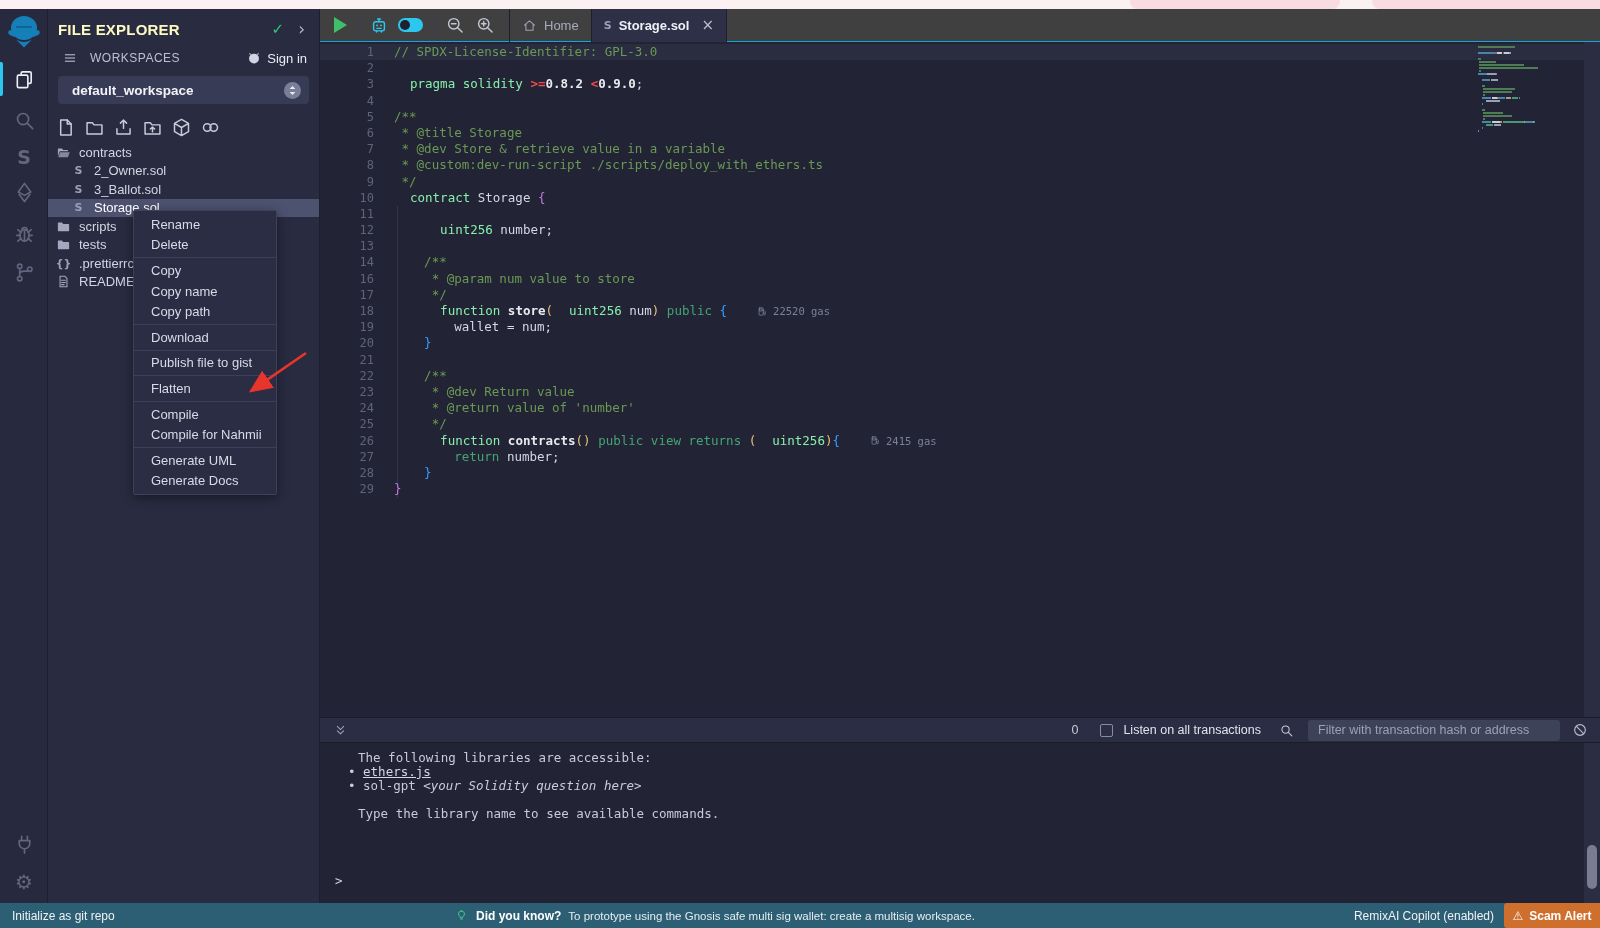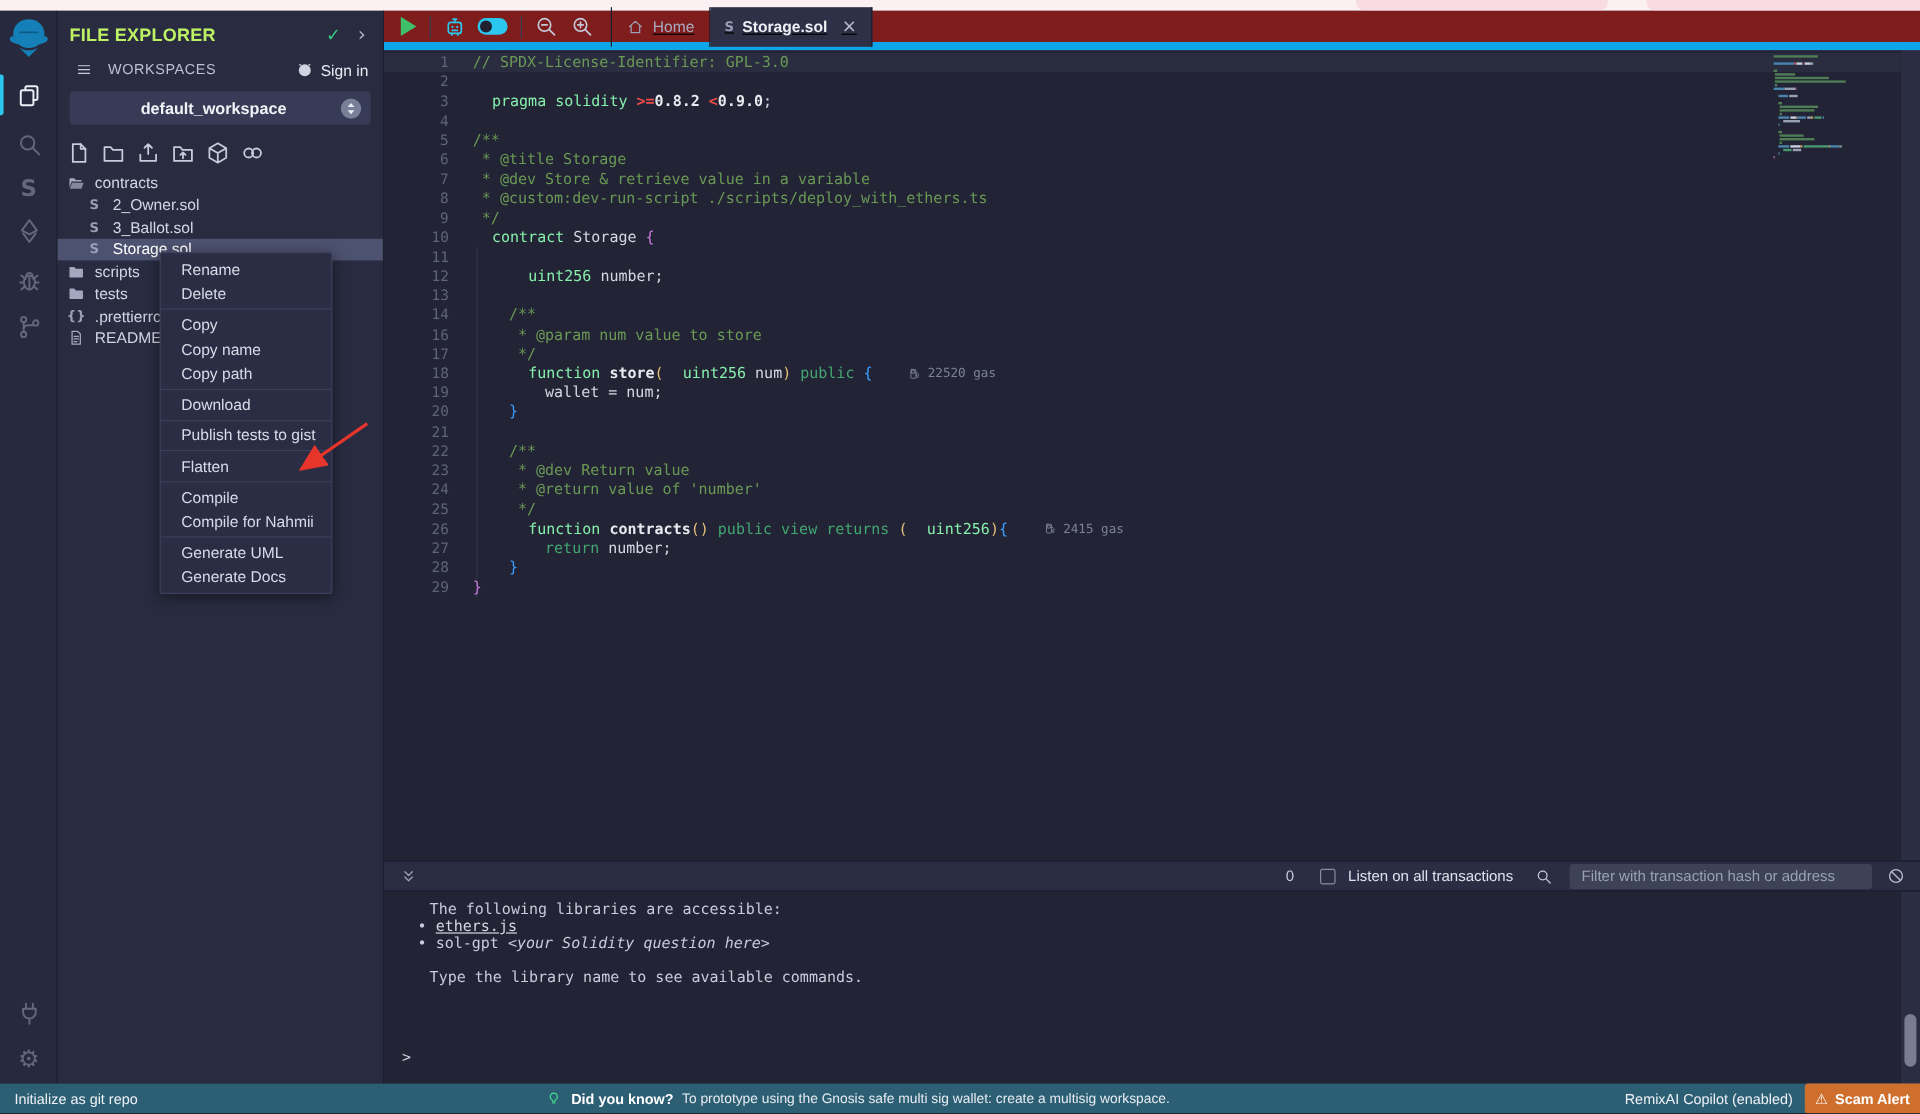--- a/index.html
+++ b/index.html
@@ -18,30 +18,30 @@
   .rail-btn .icon { width: 23px; height: 23px; }
   #logo { position: absolute; left: 6px; top: 5px; width: 36px; height: 34px; }
 
   .icon { display: inline-flex; align-items: center; justify-content: center; }
   .icon svg { width: 100%; height: 100%; }
   .cicon { font-family: "DejaVu Sans", sans-serif; font-style: normal; line-height: 1; }
 
   
   #panel { position: absolute; left: 48px; top: 9px; width: 272px; height: 894px; background: #292c41; border-right: 1px solid #1d1f2e; }
   .fe-header { display: flex; align-items: center; padding: 12px 14px 0 10px; }
-  .fe-title { font-size: 15px; font-weight: 700; color: #bef264; letter-spacing: .2px; }
+  .fe-title { font-size: 15px; font-weight: 700; color: #fef9c3; letter-spacing: .2px; }
   .fe-header .spacer, .ws-row .spacer { flex: 1; }
   .fe-check { color: #34c97f; font-size: 15px; margin-right: 14px; }
   .fe-chev { color: #aeb2c4; font-size: 17px; }
   .ws-row { display: flex; align-items: center; margin-top: 10px; padding: 0 12px 0 14px; height: 20px; }
   .burger-icon { width: 16px; height: 14px; color: #c6cad9; margin-right: 12px; }
   .ws-label { font-size: 12px; color: #bcc0d2; letter-spacing: .5px; }
   .gh-icon { width: 14px; height: 14px; color: #d0d4e2; margin-right: 6px; }
   .signin-label { font-size: 13px; color: #e9ebf4; }
-  .ws-select { margin: 8px 10px 0 10px; height: 28px; background: #373b55; border-radius: 4px; display: flex; align-items: center; padding: 0 8px 0 14px; text-align: center; }
+  .ws-select { margin: 8px 10px 0 10px; height: 28px; background: #373b55; border-radius: 4px; display: flex; align-items: center; padding: 0 8px 0 14px; }
   .ws-select-label { font-size: 13.5px; font-weight: 700; color: #f2f3f8; flex: 1; }
   .ws-updown { width: 17px; height: 17px; border-radius: 50%; background: #7a7f98; color: #eceef5; }
   .ws-updown svg { width: 100%; height: 100%; }
   .fe-toolbar { display: flex; gap: 8px; margin: 13px 0 0 7px; }
   .fe-tool { width: 21px; height: 21px; color: #c6cad9; }
   #tree { margin-top: 5px; }
   .tree-row { display: flex; align-items: center; height: 18.5px; font-size: 13px; color: #d2d5e3; }
   .tree-row .ticon { width: 15px; height: 15px; color: #a3a8c0; margin-right: 8px; flex: none; }
   .tree-row .ticon.schar { font-size: 11px; font-weight: 700; color: #9ba0b8; font-family: "DejaVu Sans", sans-serif; }
   .tree-row.selected { background: #4d5270; color: #ffffff; }
@@ -49,21 +49,21 @@
 
   
   #ctx-menu { position: absolute; left: 133px; top: 210px; width: 144px; background: #2a2d44; border: 1px solid #3e415a; border-radius: 2px; box-shadow: 0 3px 12px rgba(0,0,0,.45); z-index: 50; padding: 3px 0; }
   .menu-item { height: 20.6px; display: flex; align-items: center; padding-left: 17px; font-size: 13px; color: #d8dbe8; white-space: nowrap; }
   .menu-sep { height: 1px; background: #3c3f58; margin: 2px 0; }
 
   
   #arrow { position: absolute; left: 0; top: 0; width: 1600px; height: 928px; z-index: 60; pointer-events: none; }
 
   
-  #tabbar { position: absolute; left: 320px; top: 9px; width: 1280px; height: 33px; background: #7f1d1d; border-bottom: 7px solid #0ea5e9; display: flex; align-items: center; text-decoration: underline; }
+  #tabbar { position: absolute; left: 320px; top: 9px; width: 1280px; height: 33px; background: #404040; border-bottom: 1px solid #0ea5e9; display: flex; align-items: center; }
   .play-btn { width: 0; height: 0; border-left: 13px solid #3ec06a; border-top: 8px solid transparent; border-bottom: 8px solid transparent; margin-left: 14px; }
   .tb-sep { width: 1px; height: 19px; background: #3a3d54; margin-left: 11px; }
   .tb-icon { width: 20px; height: 20px; margin-left: 10px; }
   .cyan { color: #2bc7ee; }
   .gray-ic { color: #c3c7d8; }
   .toggle { position: relative; width: 25px; height: 14px; border-radius: 7px; background: #2bc7ee; margin-left: 9px; }
   .toggle .knob { position: absolute; left: 2px; top: 2px; width: 10px; height: 10px; border-radius: 50%; background: #20222f; }
   .tab { height: 33px; display: flex; align-items: center; padding: 0 12px; gap: 7px; border-right: 1px solid #1d1f2e; }
   .tab.home { margin-left: 14px; border-left: 1px solid #1d1f2e; color: #a6abbf; }
   .tab.home .ticon { width: 15px; height: 15px; color: #9ca1b7; }
@@ -323,21 +323,21 @@
   <div id="ctx-menu">
       <div class="menu-item">Rename</div>
       <div class="menu-item">Delete</div>
       <div class="menu-sep"></div>
       <div class="menu-item">Copy</div>
       <div class="menu-item">Copy name</div>
       <div class="menu-item">Copy path</div>
       <div class="menu-sep"></div>
       <div class="menu-item">Download</div>
       <div class="menu-sep"></div>
-      <div class="menu-item">Publish tests to gist</div>
+      <div class="menu-item">Publish file to gist</div>
       <div class="menu-sep"></div>
       <div class="menu-item">Flatten</div>
       <div class="menu-sep"></div>
       <div class="menu-item">Compile</div>
       <div class="menu-item">Compile for Nahmii</div>
       <div class="menu-sep"></div>
       <div class="menu-item">Generate UML</div>
       <div class="menu-item">Generate Docs</div>
     </div>
 

